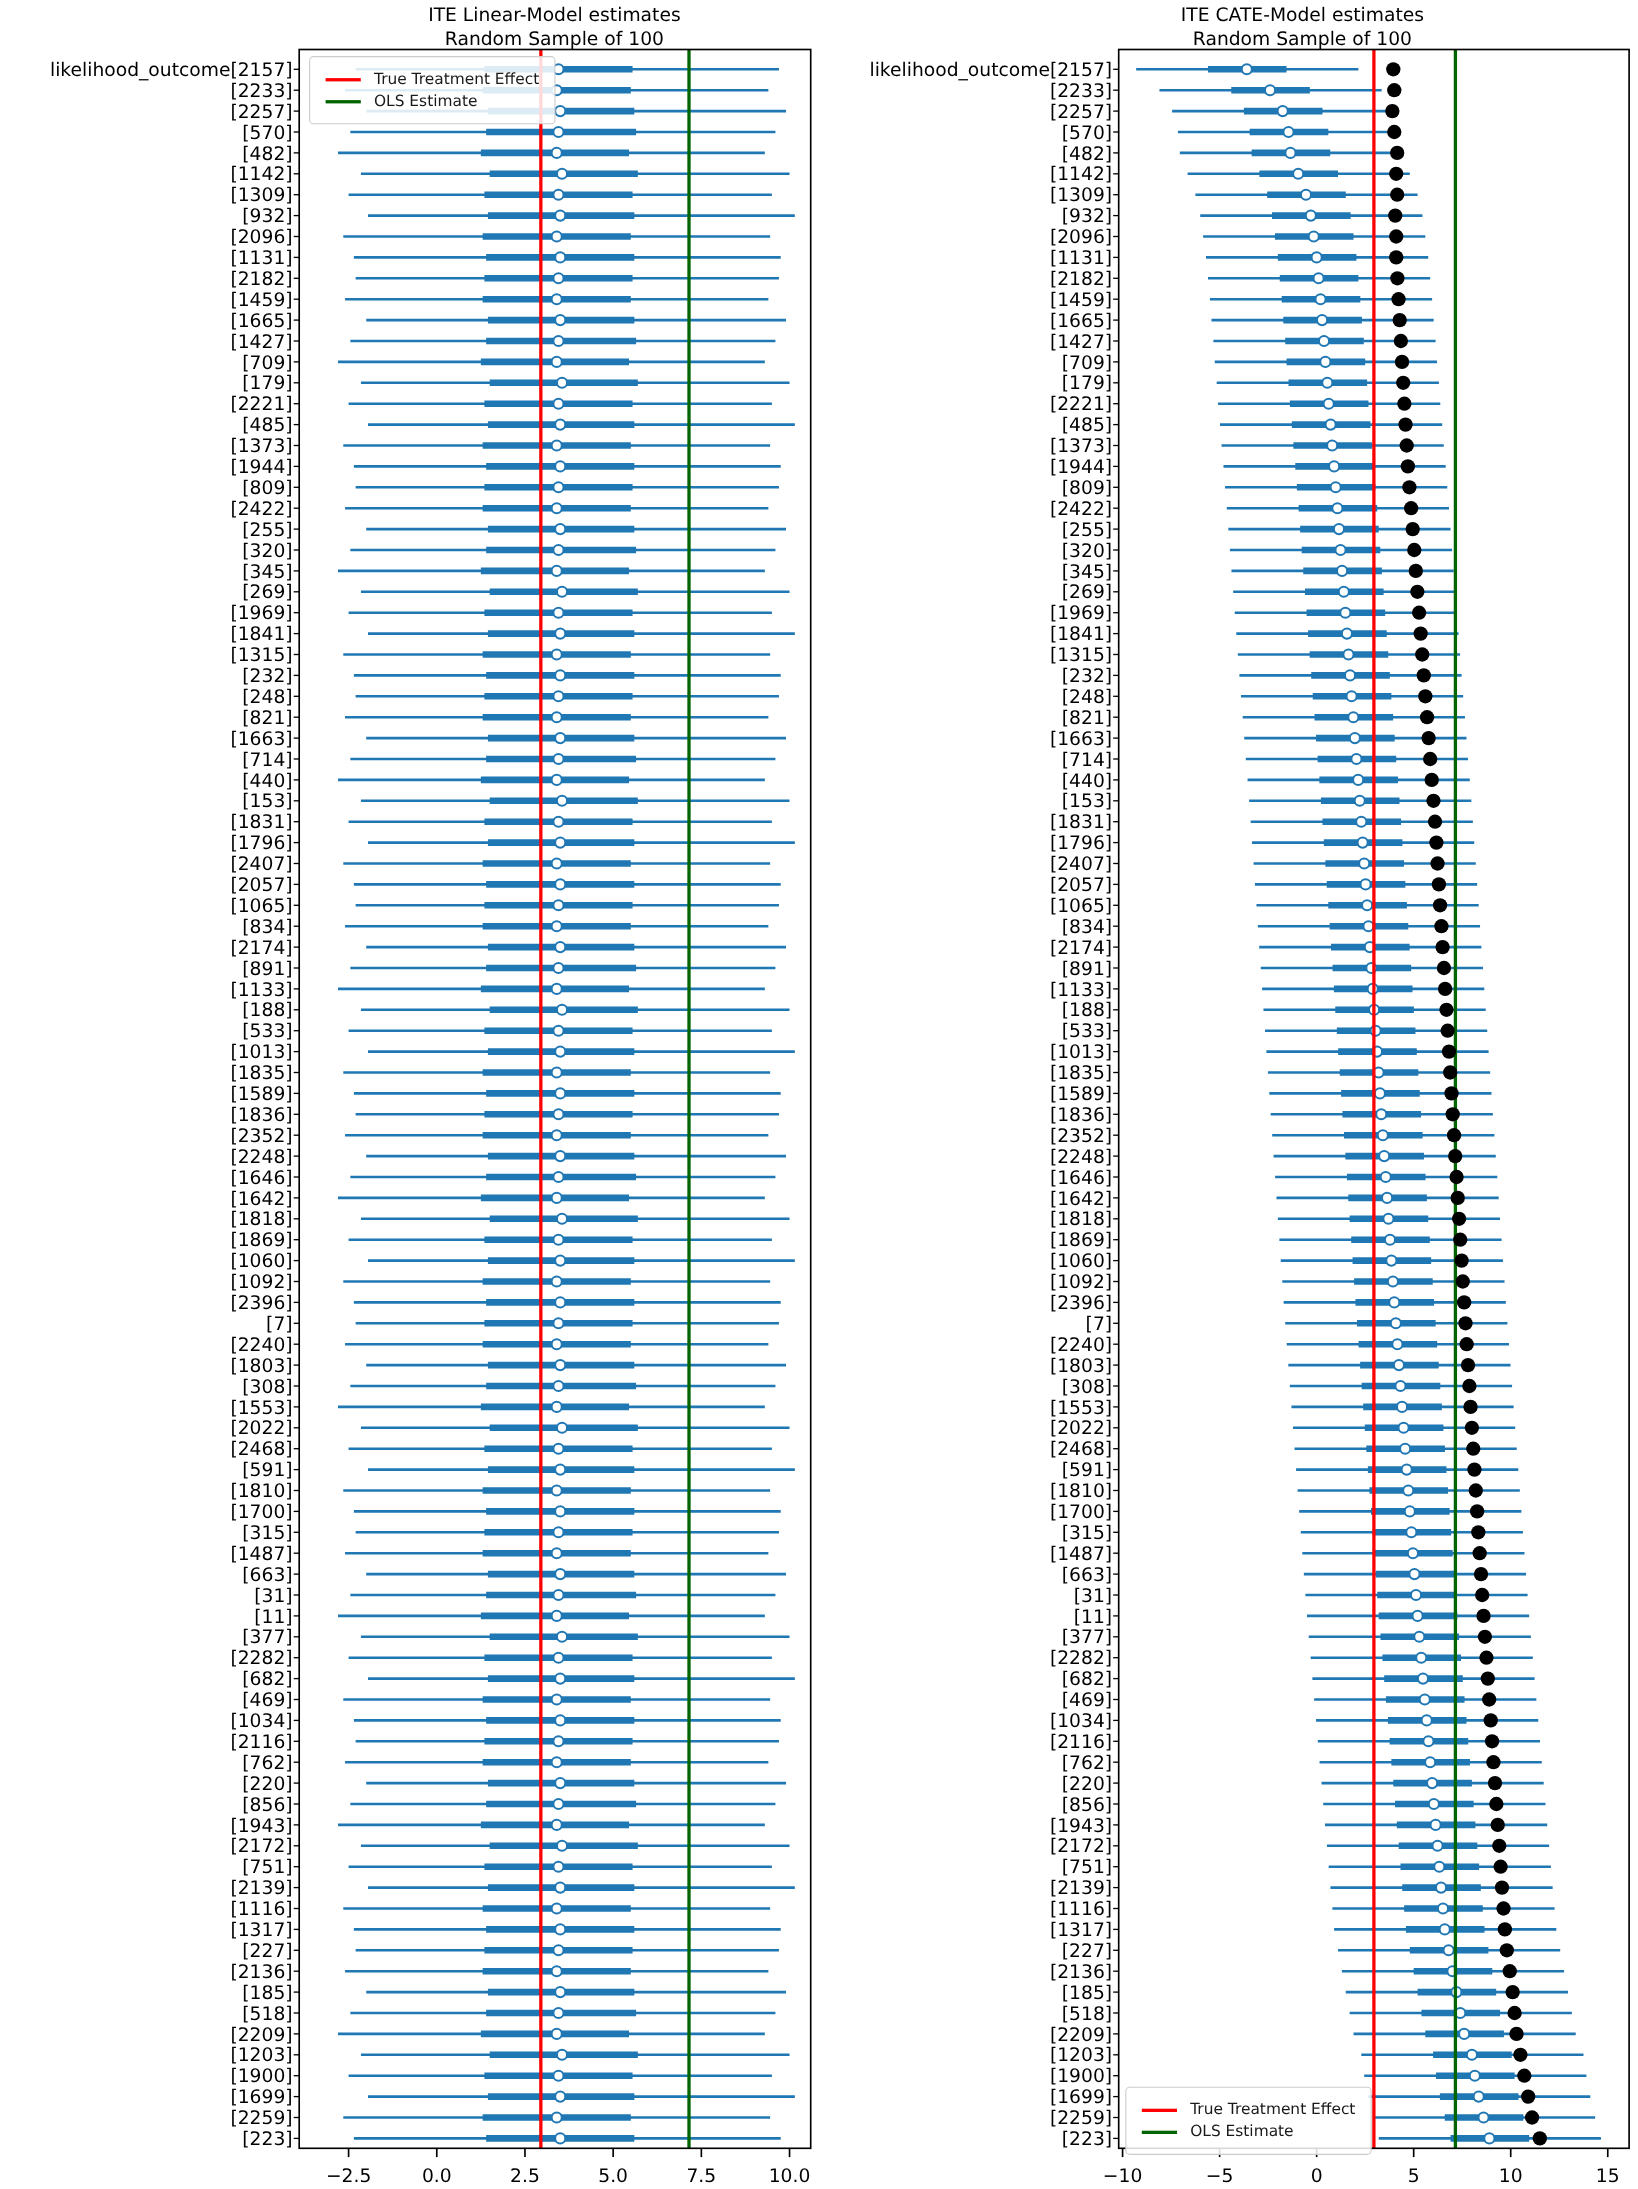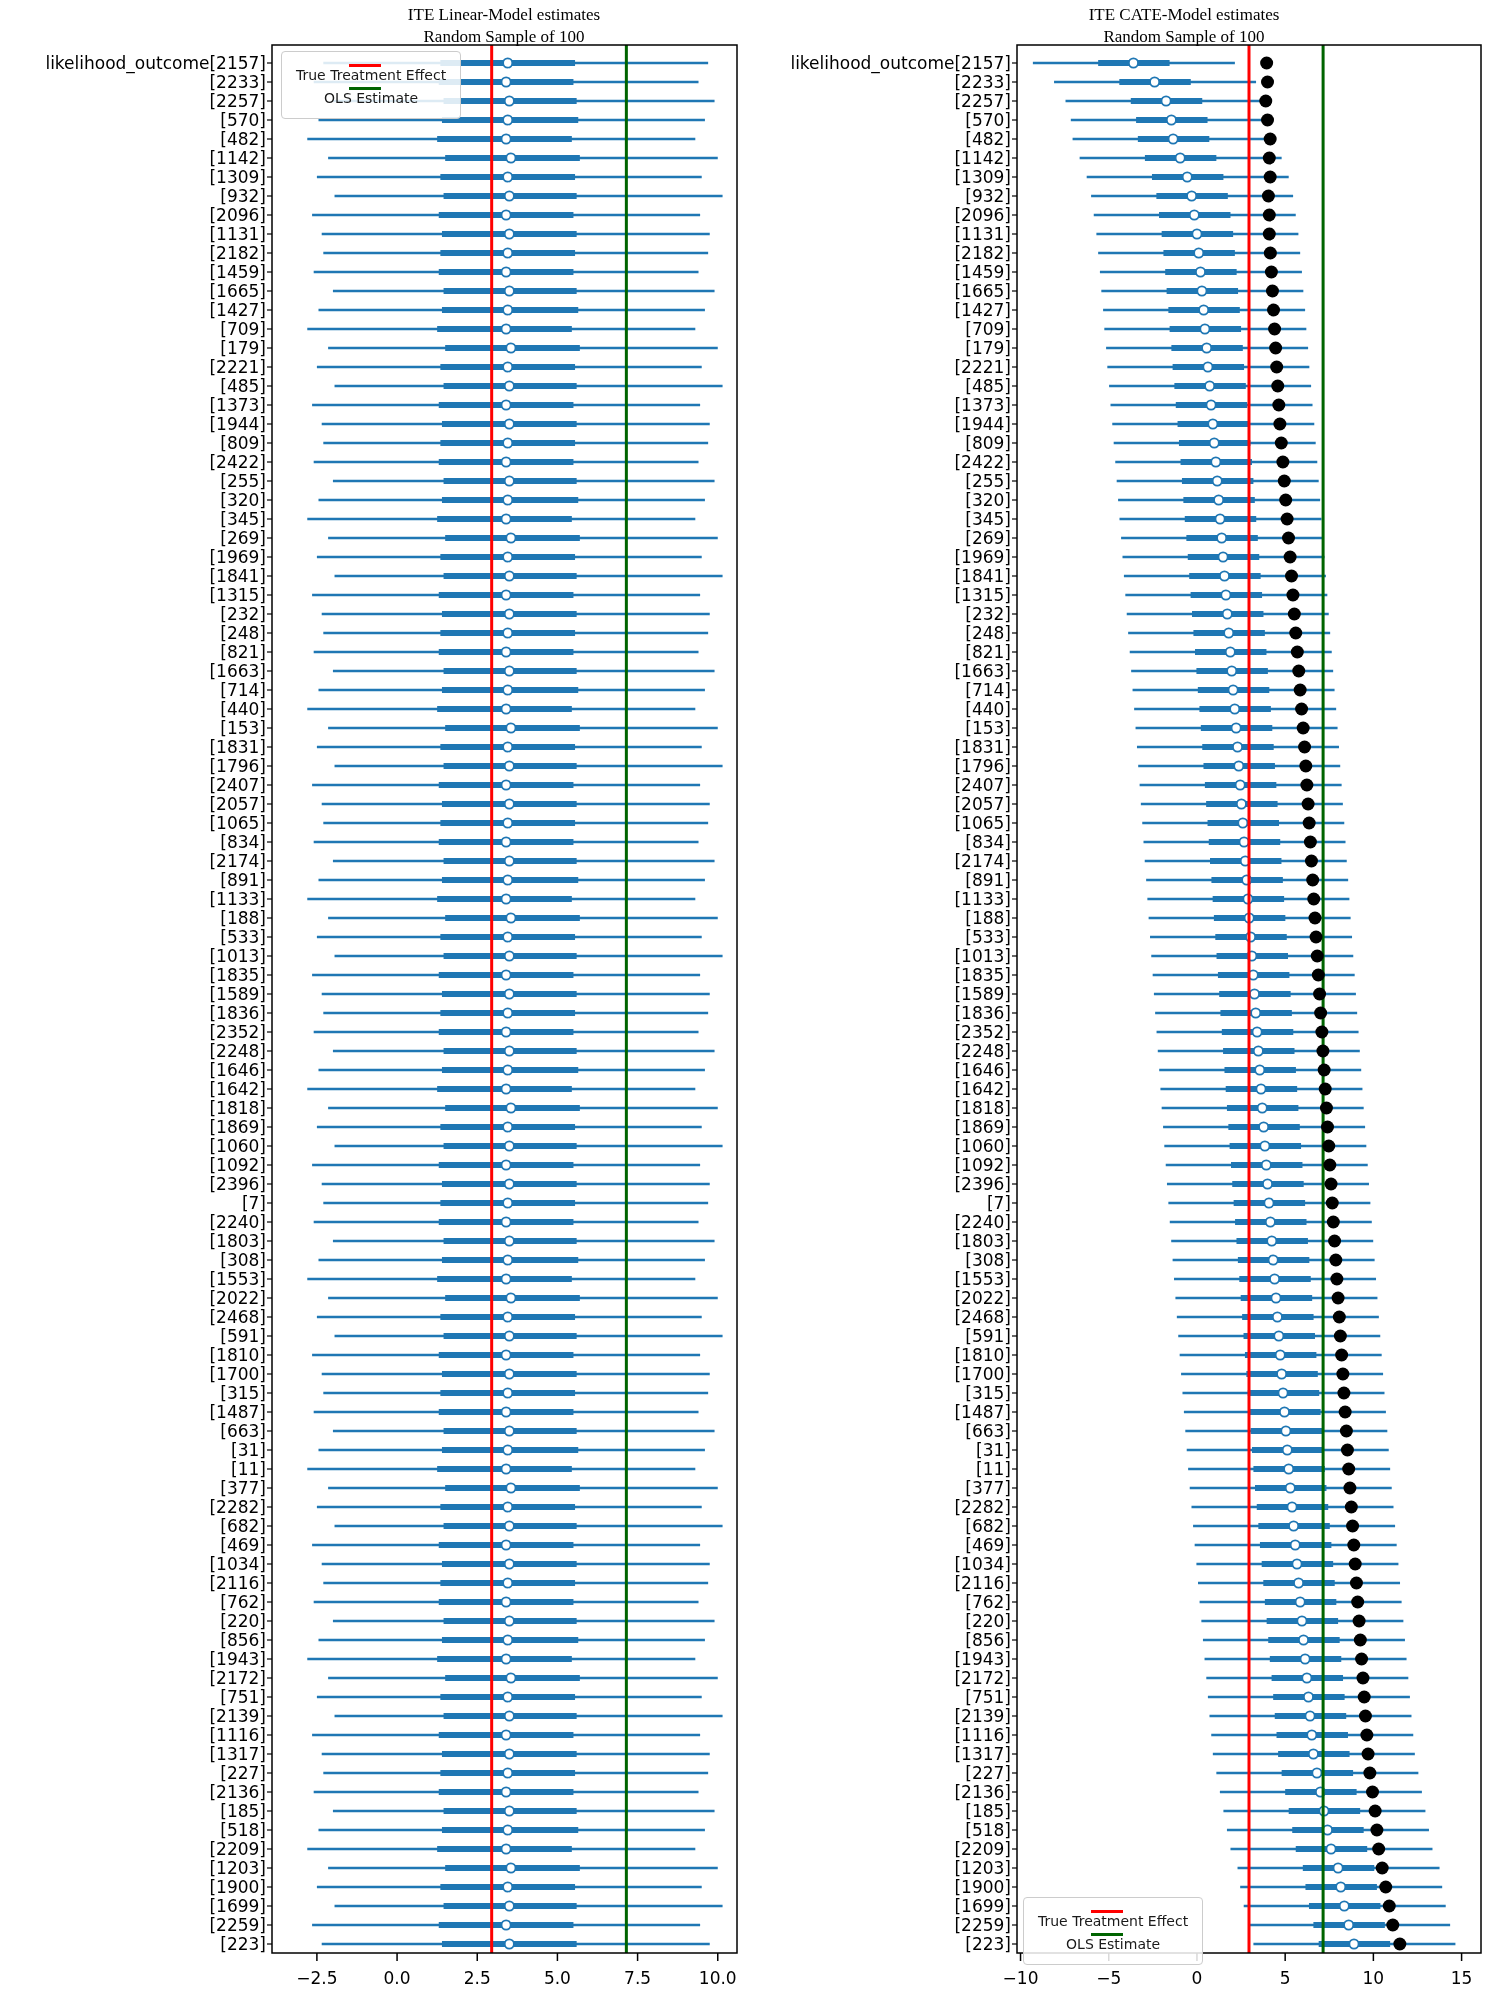--- a/index.html
+++ b/index.html
@@ -15,33 +15,32 @@
   svg text{font-family:"DejaVu Sans", sans-serif;fill:#000;}
   .fig-title{
     position:absolute;
     top:4px;
     transform:translateX(-50%);
     text-align:center;
     font-size:17px;
     line-height:1.28;
     color:#000;
     white-space:nowrap;
-    font-family:Liberation Serif, serif;
   }
   .legend{
     position:absolute;
     background:rgba(255,255,255,0.85);
     border:1px solid #cccccc;
     border-radius:4px;
     padding:8px 14px;
     font-size:14px;
     color:#1a1a1a;
     white-space:nowrap;
   }
-  .legend-row{display:flex;align-items:center;margin:4px 0;flex-direction:column;}
+  .legend-row{display:flex;align-items:center;margin:4px 0;}
   .swatch{display:inline-block;width:32px;height:3px;margin-right:12px;flex:0 0 auto;}
   .legend-left{left:281px;top:51px;}
   .legend-right{left:1023px;top:1897px;}
 </style>
 </head>
 <body>
 
 <div class="figure">
 
   <svg id="plots" width="1489" height="1990" viewBox="0 0 1489 1990">

